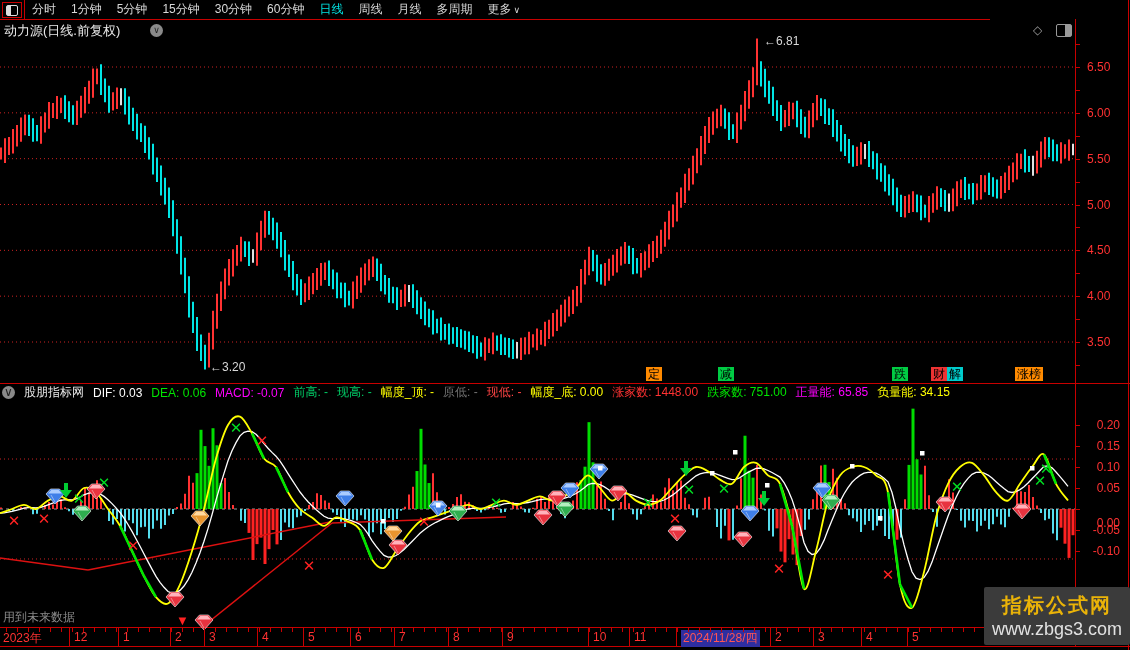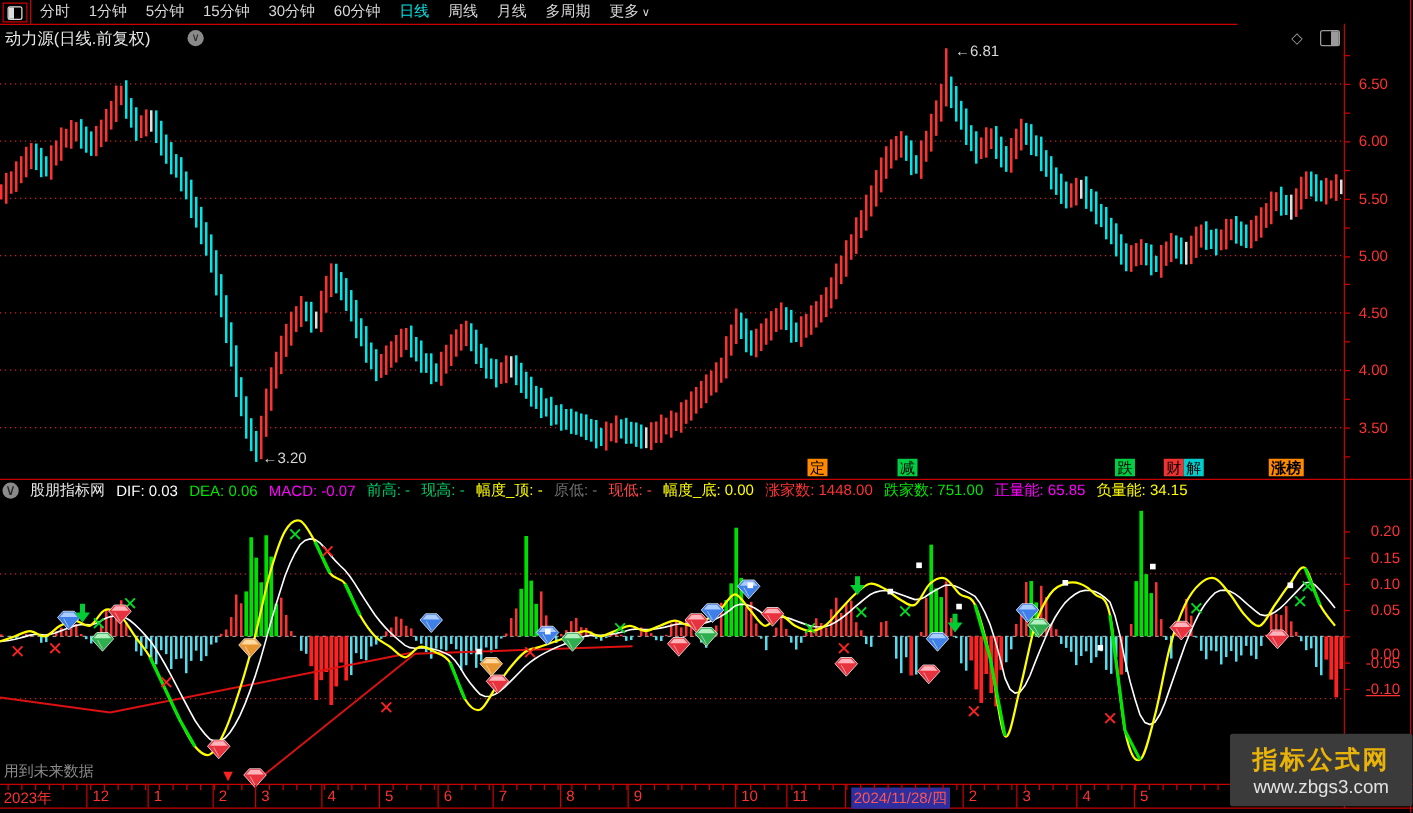--- a/index.html
+++ b/index.html
@@ -41,21 +41,21 @@
   #timeline .mon{position:absolute;top:2px;color:#ff3232;font-size:12px;white-space:nowrap;}
   #timeline .mon.hl{background:#2e2ea0;color:#ff5555;padding:0 2px;}
   #timeline .bigtick{position:absolute;top:0;width:1px;height:18px;background:#c80000;}
   #timeline .mtick{position:absolute;top:0;width:1px;height:4px;background:#c80000;}
   #future-note{left:3px;top:609px;color:#8a8a8a;font-size:12px;}
   #tl-arrow{left:176px;top:613px;color:#ff2222;font-size:13px;}
   
   #watermark{left:984px;top:587px;width:146px;height:58px;background:#3b3b3b;border-radius:2px;
              display:flex;flex-direction:column;align-items:center;justify-content:center;z-index:50;}
   #watermark .w1{color:#eab308;font-size:20px;font-weight:bold;letter-spacing:2px;}
-  #watermark .w2{color:#e2e2e2;font-size:15px;}
+  #watermark .w2{color:#e2e2e2;font-size:18px;}
   svg{position:absolute;overflow:visible;}
 </style>
 </head>
 <body>
 
 <div id="toolbar" class="abs">
   <div id="tb-icon" class="abs">
       <div class="glyph"></div>
     </div>
   <div id="tb-sep" class="abs"></div>
@@ -390,21 +390,21 @@
     <div class="ptick" style="top: 342.001px;"></div>
     <div class="ptick" style="top: 364.918px;"></div>
   </div>
 
 <div id="chips">
     <span class="chip" style="left: 646px; background: rgb(255, 138, 0);">定</span>
     <span class="chip" style="left: 718px; background: rgb(0, 204, 68);">减</span>
     <span class="chip" style="left: 892px; background: rgb(0, 204, 68);">跌</span>
     <span class="chip" style="left: 931px; background: rgb(238, 51, 51);">财</span>
     <span class="chip" style="left: 947px; background: rgb(0, 204, 204);">解</span>
-    <span class="chip" style="left: 1015px; background: rgb(255, 138, 0); font-weight: bold;">涨榜</span>
+    <span class="chip" style="left: 1015px; background: rgb(255, 138, 0);">涨榜</span>
   </div>
 
 <div id="ind-header" class="abs">
   <span class="circ-icon" style="flex:none;">∨</span>
   <span style="color:#e8e8e8;">股朋指标网</span>
 <span style="color: rgb(255, 255, 255);">DIF: 0.03</span>
     <span style="color: rgb(0, 230, 0);">DEA: 0.06</span>
     <span style="color: rgb(255, 0, 255);">MACD: -0.07</span>
     <span style="color: rgb(0, 204, 102);">前高: -</span>
     <span style="color: rgb(0, 204, 102);">现高: -</span>
@@ -850,21 +850,21 @@
     <rect x="920" y="51" width="4.5" height="4.5" fill="#ffffff"></rect>
     <rect x="1030" y="66" width="4.5" height="4.5" fill="#ffffff"></rect>
   </svg>
 <div id="ind-axis" class="abs" style="left:1075px;top:384px;width:53px;height:243px;">
     <div class="plabel" style="top: 34px;">0.20</div>
     <div class="plabel" style="top: 55px;">0.15</div>
     <div class="plabel" style="top: 76px;">0.10</div>
     <div class="plabel" style="top: 97px;">0.05</div>
     <div class="plabel" style="top: 132px; margin-left: 44px;">0.00</div>
     <div class="plabel" style="top: 139px;">-0.05</div>
-    <div class="plabel" style="top: 160px; text-decoration: underline;">-0.10</div>
+    <div class="plabel" style="top: 160px;">-0.10</div>
     <div class="ptick" style="top: 41px;"></div>
     <div class="ptick" style="top: 62px;"></div>
     <div class="ptick" style="top: 83px;"></div>
     <div class="ptick" style="top: 104px;"></div>
     <div class="ptick" style="top: 125px;"></div>
     <div class="ptick" style="top: 146px;"></div>
     <div class="ptick" style="top: 167px;"></div>
   </div>
 
 <span id="future-note" class="abs">用到未来数据</span>

